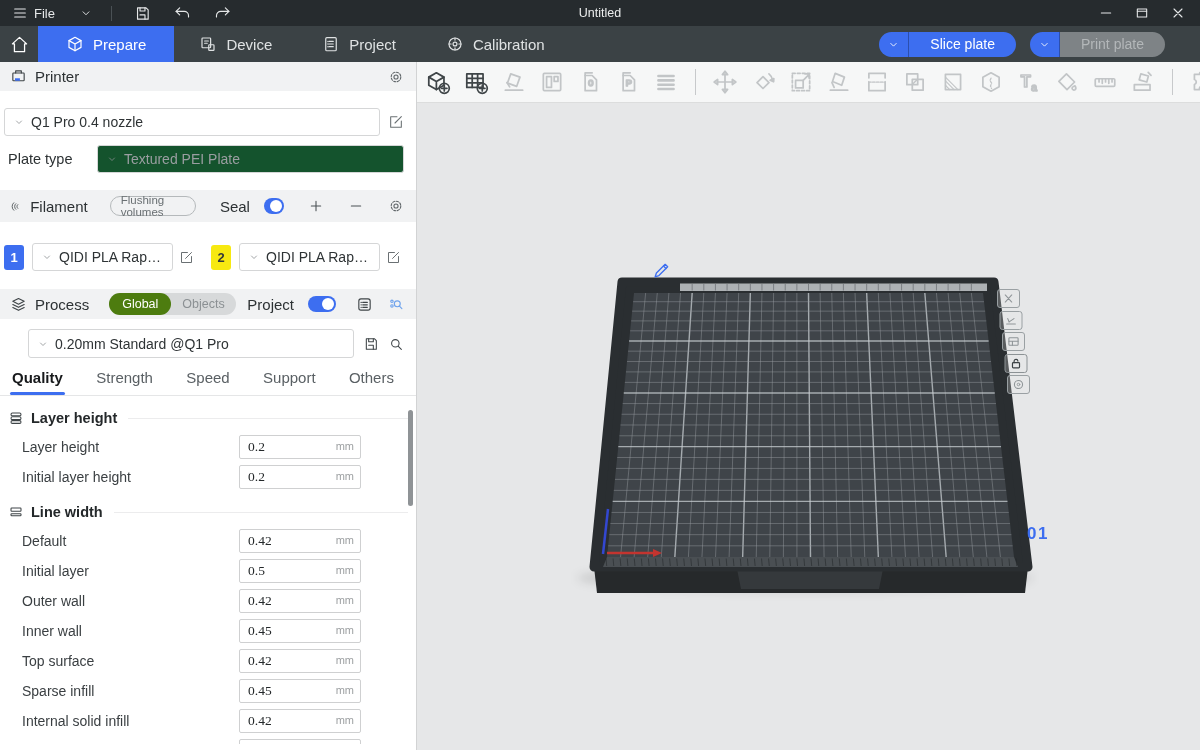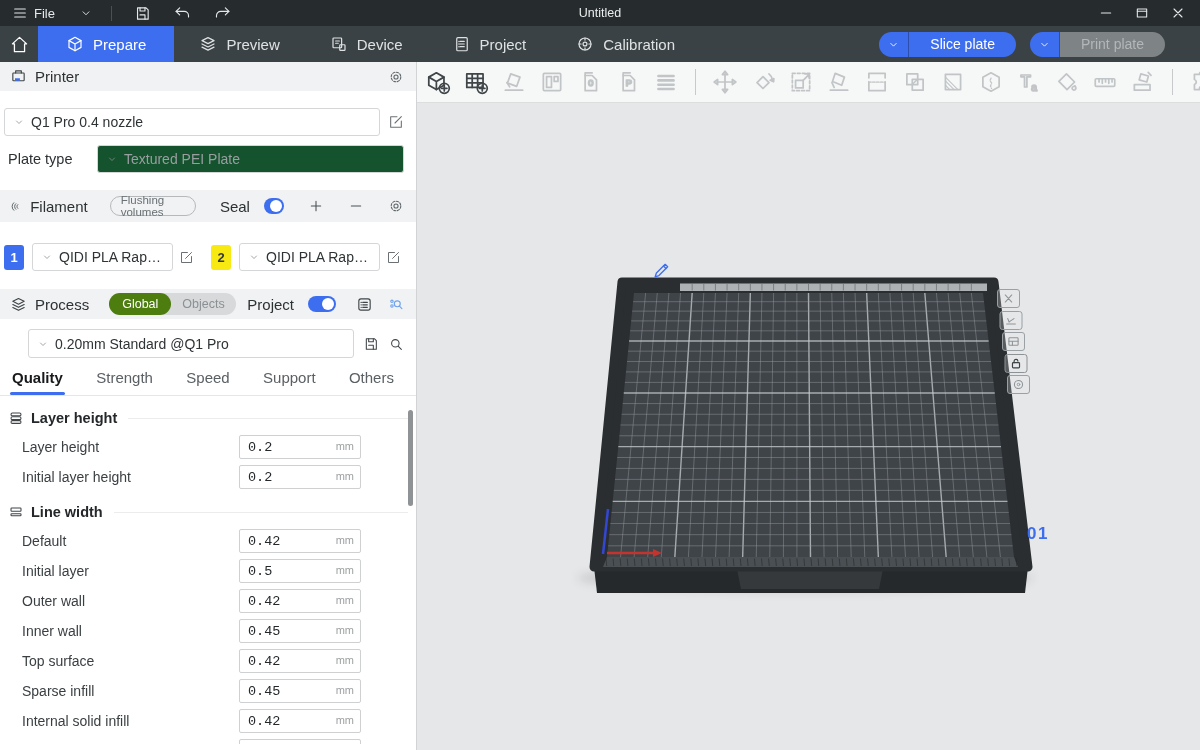--- a/index.html
+++ b/index.html
@@ -70,21 +70,21 @@
   .ptab.active::after{content:"";position:absolute;left:-2px;right:-2px;bottom:0;height:3px;background:#3d6ef0;border-radius:2px}
 
   .params{position:relative;padding-top:2px;height:348px;overflow:hidden}
   .pgroup-header{display:flex;align-items:center;gap:7px;height:24px;margin:8px 8px 2px 8px}
   .pgroup-header .gtitle{font-size:14.5px;font-weight:700;color:#24282a;white-space:nowrap}
   .pgroup-header .gline{flex:1;height:1px;background:#ececed;margin-left:4px}
   .pgroup-header .gicon{color:#3f4548}
   .prow{display:flex;align-items:center;height:30px;padding-left:22px}
   .plabel{font-size:14px;color:#3a3f42;flex:1}
   .pinput{position:relative;width:122px;margin-right:55px}
-  .pinput input{width:122px;height:24px;border:1px solid #cfd0d1;border-radius:2px;font-family:Liberation Mono, monospace;font-size:13.5px;color:#24282a;padding:0 30px 0 8px;outline:none;background:#fff}
+  .pinput input{width:122px;height:24px;border:1px solid #cfd0d1;border-radius:2px;font-family:Liberation Serif, serif;font-size:13.5px;color:#24282a;padding:0 30px 0 8px;outline:none;background:#fff}
   .pinput .unit{position:absolute;right:7px;top:5px;font-style:normal;font-size:11px;color:#9da0a2}
   .pscrollbar{position:absolute;right:3px;top:14px;width:5px;height:96px;border-radius:3px;background:#8f9396}
 
   
   .viewport{position:relative;flex:1;background:#e6e7e8;overflow:hidden}
   .vtoolbar{height:41px;background:#f6f7f7;border-bottom:1px solid #dcdddd;display:flex;align-items:center;padding-left:8px;gap:12px}
   .vtoolbar .ticon{width:26px;height:26px;color:#c2c5c7}
   .vtoolbar .ticon.enabled{color:#3f4548}
   .vtoolbar .vdiv{width:1px;height:26px;background:#c7c9cb;margin:0 4px;flex:0 0 auto}
   .scene{position:absolute;inset:0}
@@ -374,26 +374,20 @@
   <div class="home-btn">
     <svg class="icon" width="19" height="19">
         <use href="#s-home"></use>
       </svg>
   </div>
   <div class="tab active">
     <svg class="icon" width="18" height="18">
         <use href="#s-cube"></use>
       </svg>
     <span>Prepare</span>
-  </div>
-  <div class="tab">
-    <svg class="icon" width="18" height="18">
-        <use href="#s-layers"></use>
-      </svg>
-    <span>Preview</span>
   </div>
   <div class="tab">
     <svg class="icon" width="18" height="18">
         <use href="#s-device"></use>
       </svg>
     <span>Device</span>
   </div>
   <div class="tab">
     <svg class="icon" width="18" height="18">
         <use href="#s-project"></use>

